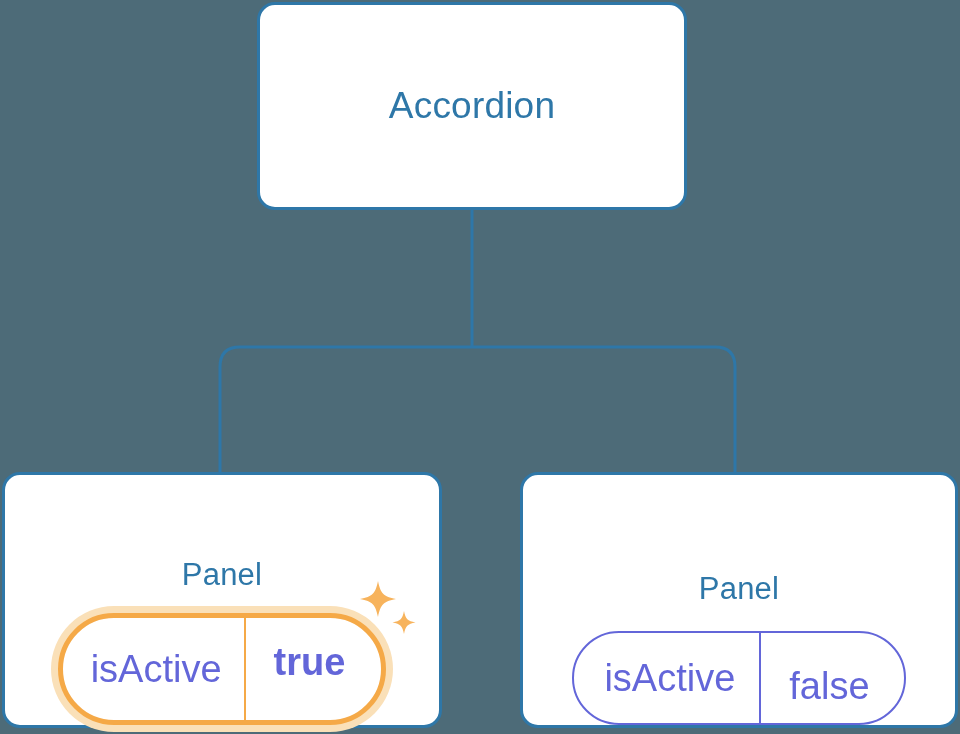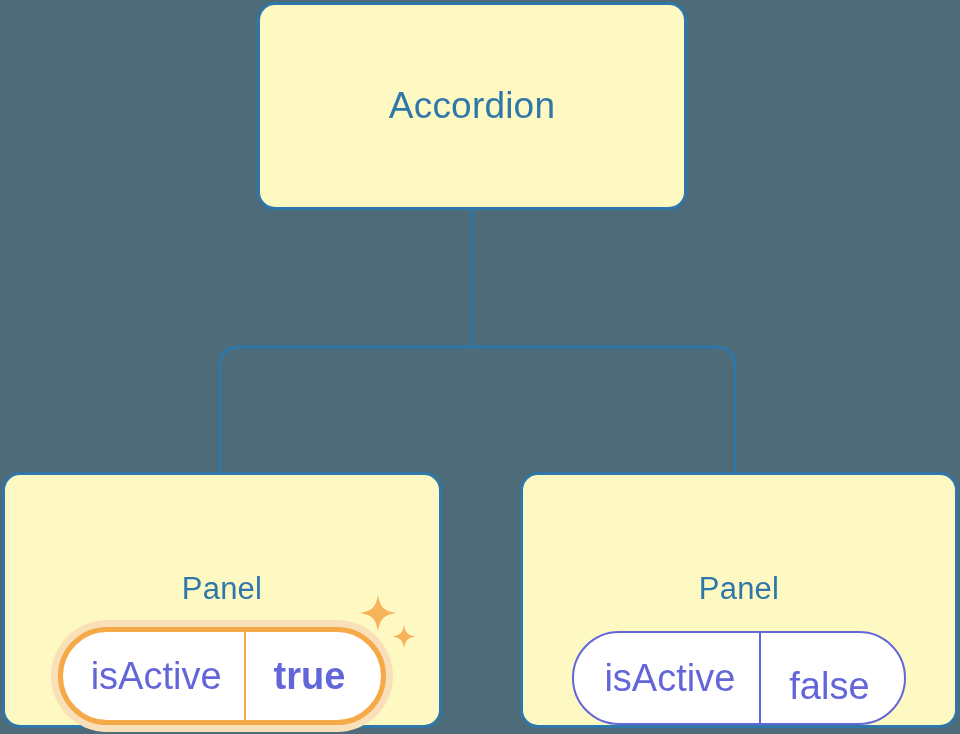--- a/index.html
+++ b/index.html
@@ -26,21 +26,21 @@
     left: 0;
     top: 0;
     width: 960px;
     height: 734px;
     pointer-events: none;
   }
 
   
   .node-card {
     position: absolute;
-    background: #fef9c3;
+    background: #ffffff;
     border: 3px solid #2e77a8;
     border-radius: 18px;
     box-sizing: border-box;
   }
 
   
   #root-node {
     left: 257px;
     top: 2px;
     width: 430px;
@@ -126,21 +126,21 @@
     padding: 26px 24px 26px 28px;
     font-weight: 400;
   }
   .prop-value {
     padding: 26px 30px 26px 26px;
     font-weight: 400;
   }
   .prop-value.bold { font-weight: 700; }
 
   #panel-node-0 .prop-key   { padding: 25px 22px 25px 28px; min-width: 148px; }
-  #panel-node-0 .prop-value { padding: 25px 36px 25px 28px; min-width: 82px; }
+  #panel-node-0 .prop-value { padding: 25px 36px 39px 28px; min-width: 82px; }
   #panel-node-1 .prop-key   { padding: 26px 24px 26px 30px; min-width: 152px; }
   #panel-node-1 .prop-value { padding: 26px 34px 10px 28px; min-width: 88px; }
 
   
   .sparkles {
     position: absolute;
     right: -38px;
     top: -36px;
     width: 70px;
     height: 70px;

